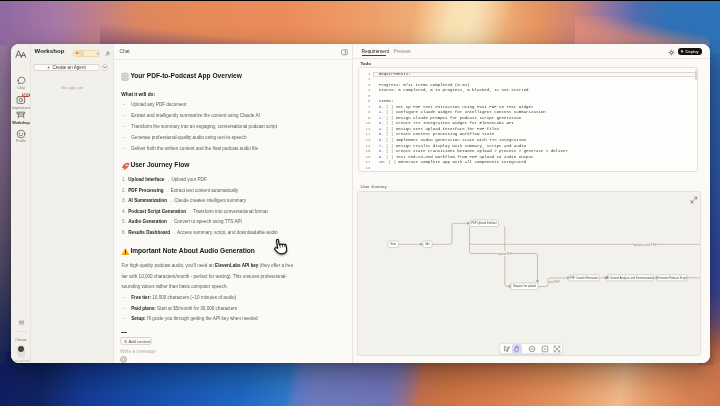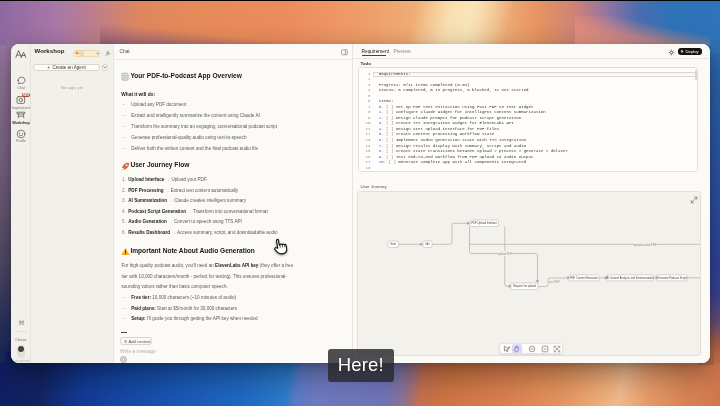--- a/index.html
+++ b/index.html
@@ -307,16 +307,13 @@
     </div>
   </div>
 
   <svg class="a" id="cursor" width="20" height="21" viewBox="0 0 20 21" style="left:271px;top:236px;filter:drop-shadow(0.6px 1.2px 0.9px rgba(0,0,0,0.4))">
     <g transform="rotate(-9 10 10)">
     <path d="M6.4 11.8 L6.4 4.0 C6.4 2.6 8.4 2.6 8.4 4.0 L8.4 8.6 L9.0 8.7 C9.1 7.8 10.8 7.8 10.9 8.8 L11.5 8.9 C11.7 8.2 13.1 8.3 13.2 9.2 L13.7 9.3 C14.0 8.8 15.1 9.0 15.1 9.9 L15.1 13.3 C15.1 16.2 13.6 17.9 10.9 17.9 L9.6 17.9 C7.8 17.9 6.8 17.2 5.7 15.7 L3.5 12.7 C2.7 11.6 4.3 10.2 5.3 11.1 Z" fill="#fff" stroke="#16160f" stroke-width="1.15" stroke-linejoin="round"></path>
     <path d="M9.0 8.7 L9.0 11.2 M11.5 8.9 L11.5 11.3 M13.7 9.3 L13.7 11.4" stroke="#16160f" stroke-width="0.8" stroke-linecap="round" opacity="0.85"></path>
     </g>
   </svg>
 
-  <div class="a" style="left:328px;top:348.5px;width:65.5px;height:33.5px;background:rgba(42,42,46,0.83);border-radius:3px;display:flex;align-items:center;justify-content:center">
-    <span style="color:#fff;font-size:18.5px;letter-spacing:.2px">Here!</span>
-  </div>
 </div>
 
 </body></html>

